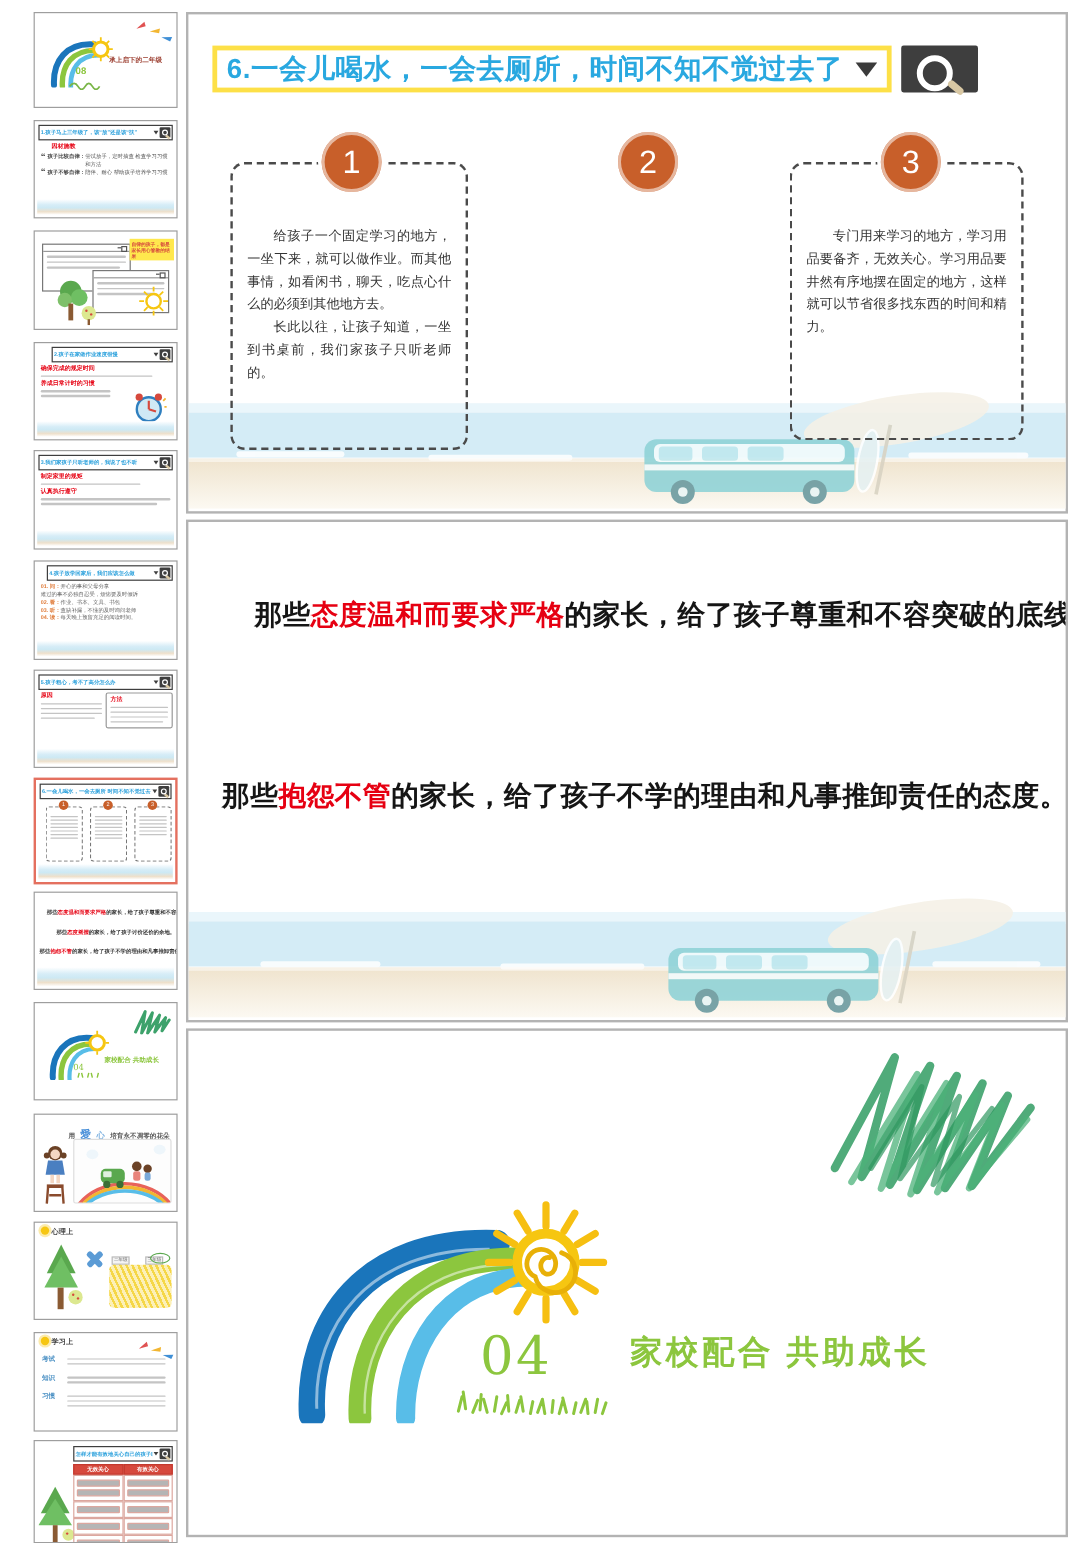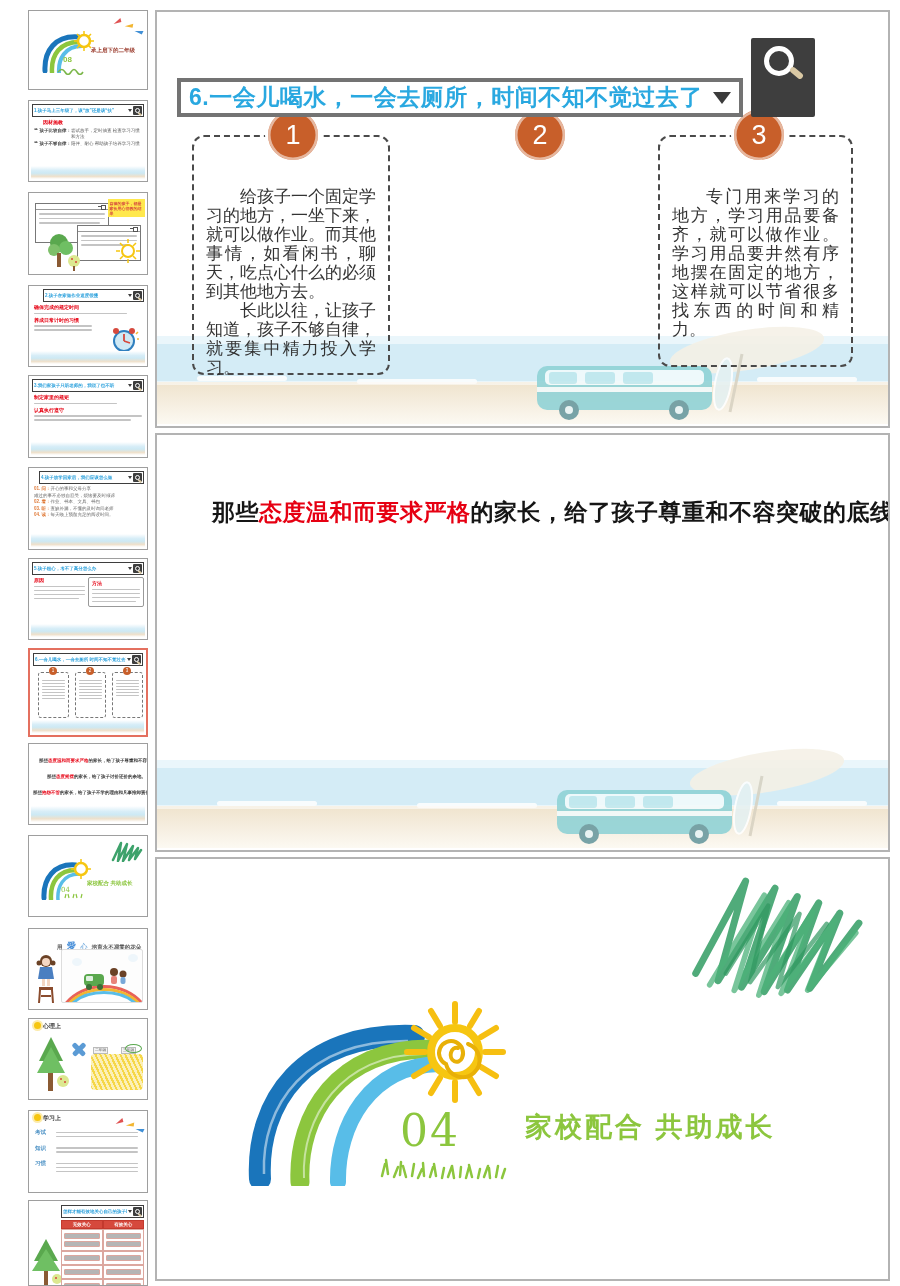--- a/index.html
+++ b/index.html
@@ -52,37 +52,37 @@
         text-align:center;padding:1px 0;border:0.5px solid #c3392e;}
   .ctab-r{display:flex;}
   .ctab-r div{flex:1;border:0.5px solid #dca79f;padding:1.5px 1px;}
   .ctab-r .ln{margin:1.5px 1px;height:1px;background:#b5b5b5;}
   
   .slide{position:absolute;left:155px;width:735px;background:#fff;border:2px solid #b3b3b3;
          box-sizing:border-box;overflow:hidden;}
   .beach{position:absolute;left:0;right:0;bottom:2px;height:100px;z-index:1;}
   
   .tb{position:absolute;left:20px;top:26px;display:flex;gap:8px;z-index:4;}
-  .tb .frame{background:#737373;padding:4px;display:flex;margin-top:40px;}
+  .tb .frame{background:#fde047;padding:4px;display:flex;}
   .tb .inner{background:#fff;display:flex;align-items:center;padding:0 8px;white-space:nowrap;}
   .tb .txt{color:#29a8e0;font-weight:bold;font-size:23px;letter-spacing:0.5px;}
   .caret{width:0;height:0;border:9px solid transparent;border-top:12px solid #3b3b3b;border-bottom:0;
          margin-left:10px;align-self:center;}
   .magbox{background:#3e3e3e;width:64px;border-radius:2px;position:relative;}
   .magbox .lens{position:absolute;left:13px;top:8px;width:20px;height:20px;border:5px solid #fff;
          border-radius:50%;}
   .magbox .handle{position:absolute;left:38px;top:32px;width:15px;height:6px;background:#d9c8a4;
          border-radius:3px;transform:rotate(40deg);}
   .numcircle{position:absolute;top:95px;width:50px;height:50px;border-radius:50%;background:#c85f2a;
          border:3px solid #fff;box-shadow:inset 0 0 0 2.5px rgba(255,255,255,.55);color:#fff;
          display:flex;align-items:center;justify-content:center;font-size:27px;z-index:3;}
   .card{position:absolute;top:123px;height:240px;border:2px dashed #4a4a4a;border-radius:12px;
          z-index:2;padding:50px 12px 8px;box-sizing:border-box;}
   .card p{margin:0;text-indent:2em;font-family:"DejaVu Serif",serif;color:#333;
-         font-size:17px;line-height:19px;text-align:justify;}
+         font-size:11px;line-height:19px;text-align:justify;}
   
   .attline{position:absolute;font-size:23px;font-weight:bold;color:#151515;letter-spacing:0.5px;
          white-space:nowrap;z-index:2;}
   .attline .hl{color:#e60012;}
   
   .num04{position:absolute;left:243px;top:246px;font-family:"DejaVu Serif",serif;font-size:44px;
          color:#8cc63e;letter-spacing:2px;z-index:2;}
   .sec-title{position:absolute;left:368px;top:250px;font-size:27px;font-weight:bold;color:#8cc63e;
          letter-spacing:3px;z-index:2;}
   .mini-note{position:absolute;font-size:4.5px;color:#333;font-weight:bold;white-space:nowrap;}
@@ -462,24 +462,24 @@
           <span class="handle"></span>
         </div>
       </div>
 
       <div class="numcircle" style="left:108px;">1</div>
       <div class="numcircle" style="left:355px;">2</div>
       <div class="numcircle" style="left:574px;">3</div>
 
       <div class="card" style="left:35px;width:198px;">
         <p>给孩子一个固定学习的地方，一坐下来，就可以做作业。而其他事情，如看闲书，聊天，吃点心什么的必须到其他地方去。</p>
-        <p>长此以往，让孩子知道，孩子不够自律，就要集中精力投入学习。</p>
+        <p>长此以往，让孩子知道，一坐到书桌前，我们家孩子只听老师的。</p>
       </div>
       <div class="card" style="left:501px;width:195px;height:232px;">
-        <p>专门用来学习的地方，学习用品要备齐，就可以做作业。学习用品要井然有序地摆在固定的地方，这样就可以节省很多找东西的时间和精力。</p>
+        <p>专门用来学习的地方，学习用品要备齐，无效关心。学习用品要井然有序地摆在固定的地方，这样就可以节省很多找东西的时间和精力。</p>
       </div>
 
       <svg class="beach" viewBox="0 0 733 100" preserveAspectRatio="none">
         <defs>
             <linearGradient id="sg1" x1="0" x2="0" y1="0" y2="1">
           <stop offset="0" stop-color="#efe3cd"></stop>
               <stop offset="1" stop-color="#fcf9f2"></stop>
             </linearGradient>
           </defs>
         <rect y="12" width="733" height="10" fill="#eaf6fb"></rect>
@@ -506,20 +506,23 @@
             <circle cx="522" cy="86" r="4" fill="#e8f4f5"></circle>
           <ellipse cx="566" cy="60" rx="8" ry="26" fill="#e5f1f2" stroke="#fff" stroke-width="2" transform="rotate(10 566 60)"></ellipse>
         </g>
       </svg>
     </section>
 
     <section class="slide" style="top:433px;height:419px;">
       <div class="attline" style="left:55px;top:62px;">
         <span>那些</span><span class="hl">态度温和而要求严格</span><span>的家长，给了孩子尊重和不容突破的底线。</span>
       </div>
+      <div class="attline" style="left:28px;top:213px;">
+        <span>那些</span><span class="hl">抱怨不管</span><span>的家长，给了孩子不学的理由和凡事推卸责任的态度。</span>
+      </div>
 
       <svg class="beach" viewBox="0 0 733 100" preserveAspectRatio="none">
         <defs>
             <linearGradient id="sg2" x1="0" x2="0" y1="0" y2="1">
           <stop offset="0" stop-color="#efe3cd"></stop>
               <stop offset="1" stop-color="#fcf9f2"></stop>
             </linearGradient>
           </defs>
         <rect y="12" width="733" height="10" fill="#eaf6fb"></rect>
         <rect y="20" width="733" height="38" fill="#d4ecf6"></rect>

